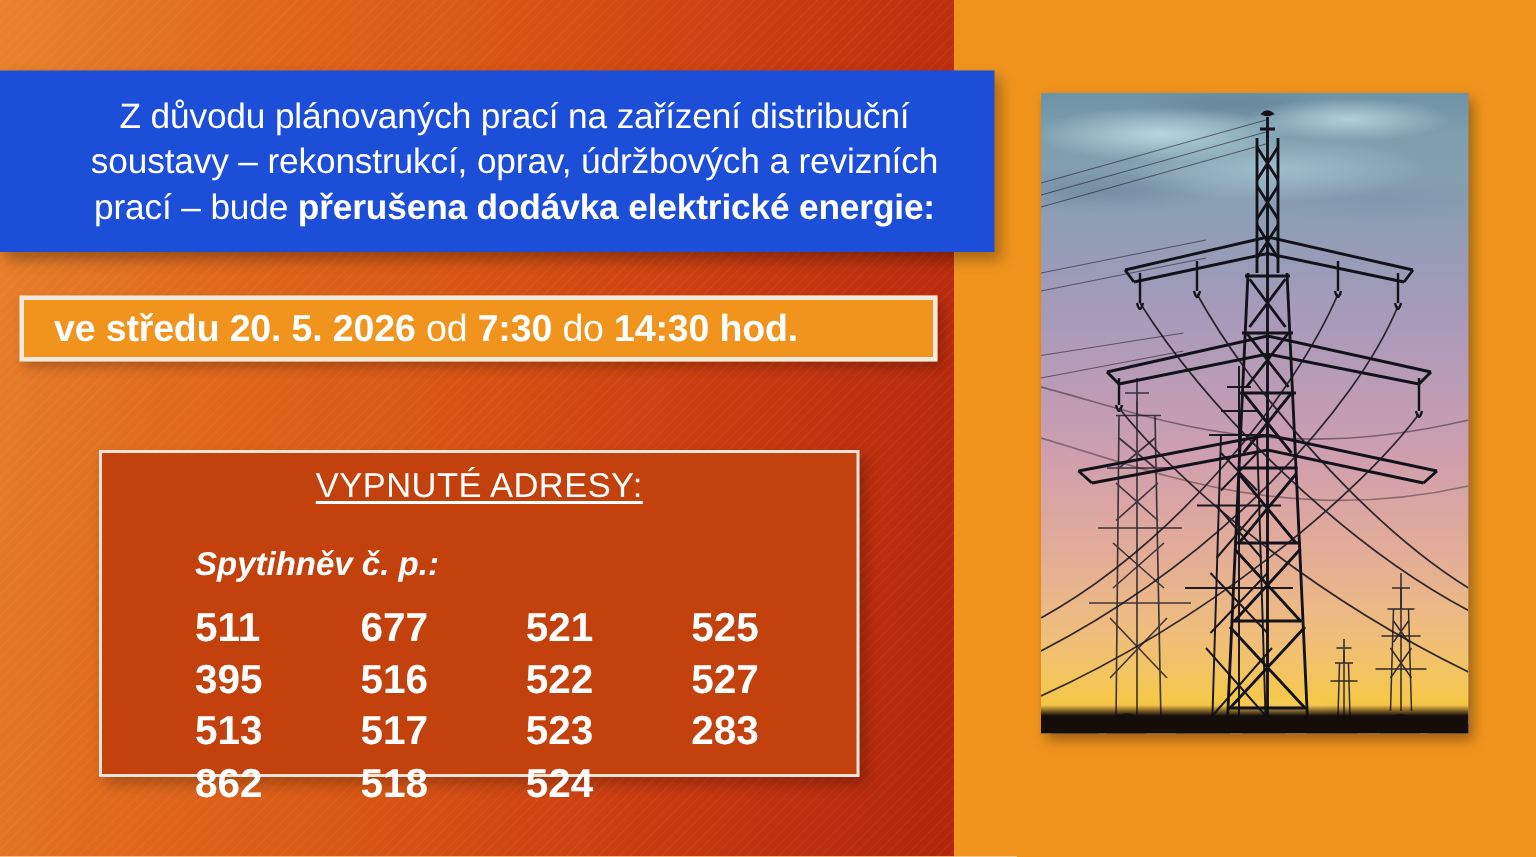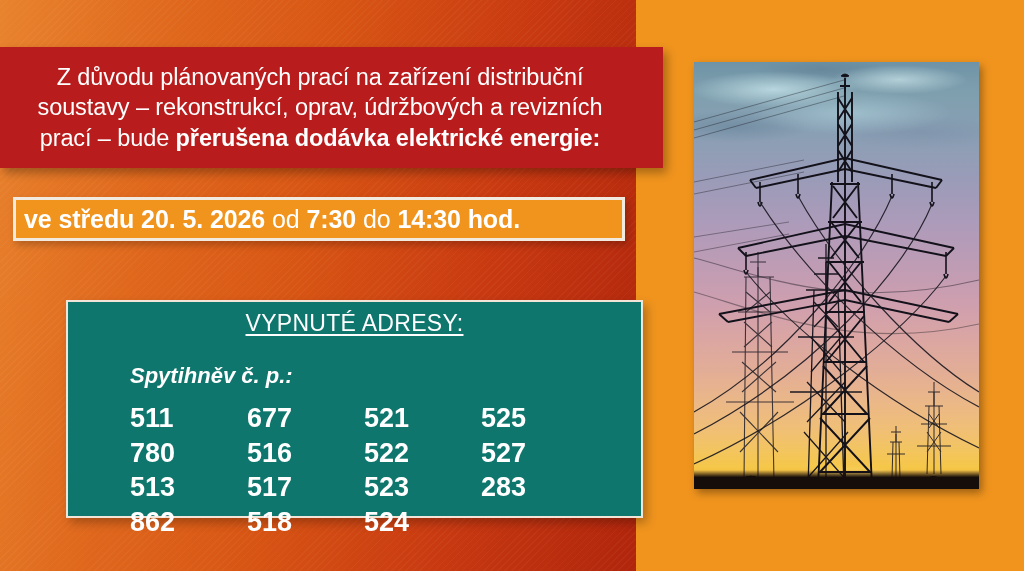--- a/index.html
+++ b/index.html
@@ -39,25 +39,25 @@
         rgba(0,0,0,0.0) 1px,
         rgba(0,0,0,0.0) 5px);
     pointer-events: none;
   }
 
   
   .notice-box {
     position: absolute;
     left: 0; top: 47px;
     width: 663px; height: 121px;
-    background: #b91c1c;
+    background: #1d4ed8;
     box-shadow: 4px 5px 9px rgba(0,0,0,0.30);
     display: flex;
     align-items: center;
-    justify-content: flex-start;
+    justify-content: flex-end;
   }
   .notice-text {
     color: #FFFFFF;
     font-size: 23.5px;
     line-height: 1.30;
     text-align: center;
     width: 640px;
     padding: 0 10px;
     box-sizing: border-box;
     letter-spacing: -0.1px;
@@ -74,32 +74,32 @@
     background: #F0941E;
     border: 3px solid #F2E9DF;
     box-sizing: border-box;
     display: flex;
     align-items: center;
     box-shadow: 3px 4px 7px rgba(0,0,0,0.22);
   }
   .date-text {
     color: #FFFFFF;
     font-size: 25px;
-    padding-left: 8px;
+    padding-left: 20px;
     white-space: nowrap;
     letter-spacing: -0.1px;
   }
   .date-text b { font-weight: bold; }
 
   
   .addr-box {
     position: absolute;
     left: 66px; top: 300px;
-    width: 577px; height: 218px;
-    background: #0f766e;
+    width: 507px; height: 218px;
+    background: #c2410c;
     border: 2px solid #F2E4D6;
     box-sizing: border-box;
     box-shadow: 4px 5px 9px rgba(0,0,0,0.25);
   }
   .addr-title {
     color: #FFFFFF;
     font-size: 23px;
     font-weight: normal;
     text-align: center;
     text-decoration: underline;
@@ -211,21 +211,21 @@
   <div class="date-banner">
     <div class="date-text"><b>ve středu </b><b>20. 5. 2026</b><span> od </span><b>7:30</b><span> do </span><b>14:30</b><b> hod.</b></div>
   </div>
 
   <div class="addr-box">
     <div class="addr-title">VYPNUTÉ ADRESY:</div>
     <div class="addr-sub">Spytihněv č. p.:</div>
     <div class="num-grid">
       <div class="num-col">
         <div>511</div>
-        <div>780</div>
+        <div>395</div>
         <div>513</div>
         <div>862</div>
       </div>
       <div class="num-col">
         <div>677</div>
         <div>516</div>
         <div>517</div>
         <div>518</div>
       </div>
       <div class="num-col">

